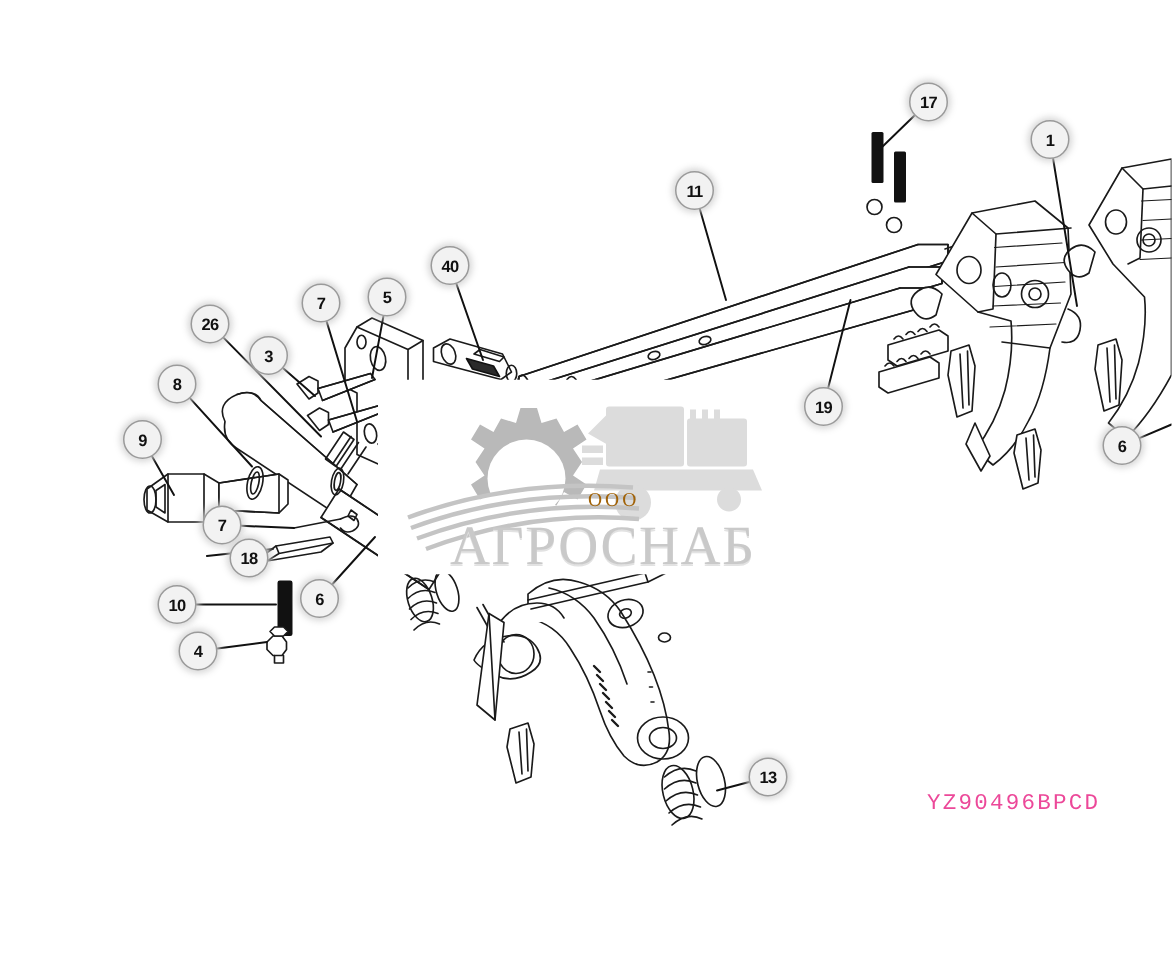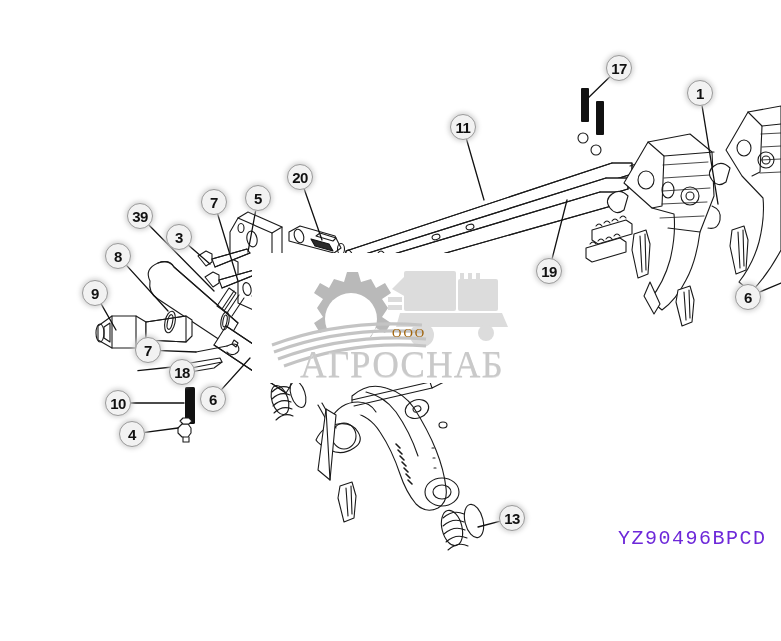--- a/index.html
+++ b/index.html
@@ -22,36 +22,36 @@
     position:absolute;
     width:26px;height:26px;
     margin-left:-13px;margin-top:-13px;
     border-radius:50%;
     background:#f2f2f2;
     border:1px solid #9a9a9a;
     box-shadow:0 0 4px 2px rgba(210,210,210,.85);
     color:#111111;
     font-family:"Liberation Sans",sans-serif;
     font-weight:bold;
-    font-size:15px;
+    font-size:11px;
     line-height:26px;
     text-align:center;
     letter-spacing:-0.5px;
     box-sizing:border-box;
     user-select:none;
   }
 
   
   #part-number{
     position:absolute;
     left:618px;top:527px;
     font-family:"Liberation Mono","DejaVu Sans Mono",monospace;
-    font-size:20px;
+    font-size:15px;
     letter-spacing:1.5px;
-    color:#6d28d9;
+    color:#ec4899;
     white-space:nowrap;
   }
 
   
   #watermark{
     position:absolute;
     left:252px;top:253px;
     width:262px;height:130px;
     opacity:1;
   }
@@ -370,29 +370,29 @@
         <line x1="552.1947067124487" y1="258.39865685645236" x2="567" y2="200"></line>
         <line x1="499.4328320378003" y1="521.3266032841117" x2="478" y2="527"></line>
         <line x1="759.9675631643784" y1="291.9228519908698" x2="781" y2="283"></line>
       </g>
   </svg>
 
   <div class="layer" id="callout-bubbles" style="z-index:6;">
       <div class="callout" style="left: 619px; top: 68px;">17</div>
       <div class="callout" style="left: 700px; top: 93px;">1</div>
       <div class="callout" style="left: 463px; top: 127px;">11</div>
-      <div class="callout" style="left: 300px; top: 177px;">20</div>
+      <div class="callout" style="left: 300px; top: 177px;">40</div>
       <div class="callout" style="left: 214px; top: 202px;">7</div>
       <div class="callout" style="left: 258px; top: 198px;">5</div>
-      <div class="callout" style="left: 140px; top: 216px;">39</div>
+      <div class="callout" style="left: 140px; top: 216px;">26</div>
       <div class="callout" style="left: 179px; top: 237px;">3</div>
       <div class="callout" style="left: 118px; top: 256px;">8</div>
       <div class="callout" style="left: 95px; top: 293px;">9</div>
       <div class="callout" style="left: 148px; top: 350px;">7</div>
-      <div class="callout" style="left: 141px; top: 372px; margin-left: 28px;">18</div>
+      <div class="callout" style="left: 125px; top: 372px; margin-left: 28px;">18</div>
       <div class="callout" style="left: 118px; top: 403px;">10</div>
       <div class="callout" style="left: 213px; top: 399px;">6</div>
       <div class="callout" style="left: 132px; top: 434px;">4</div>
       <div class="callout" style="left: 549px; top: 271px;">19</div>
       <div class="callout" style="left: 512px; top: 518px;">13</div>
       <div class="callout" style="left: 748px; top: 297px;">6</div>
     </div>
 
   <div class="layer" id="partnumber-layer">
     <div id="part-number">YZ90496BPCD</div>

